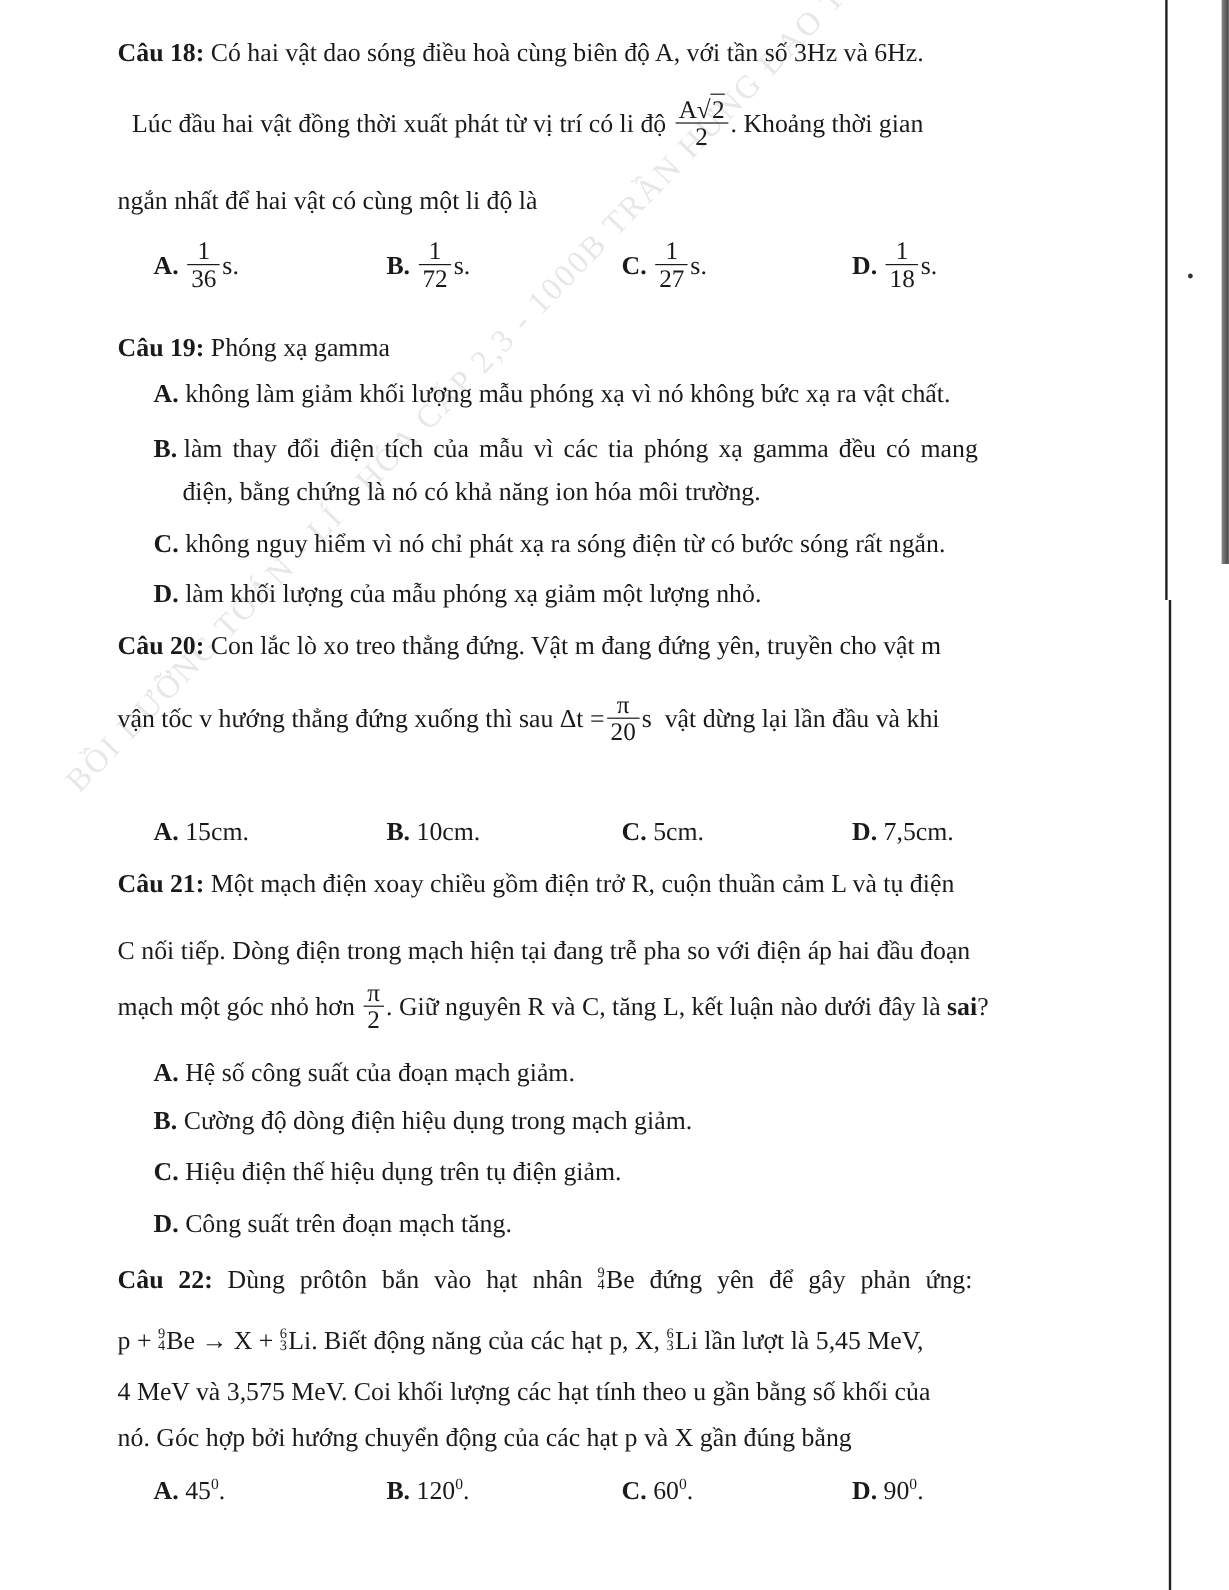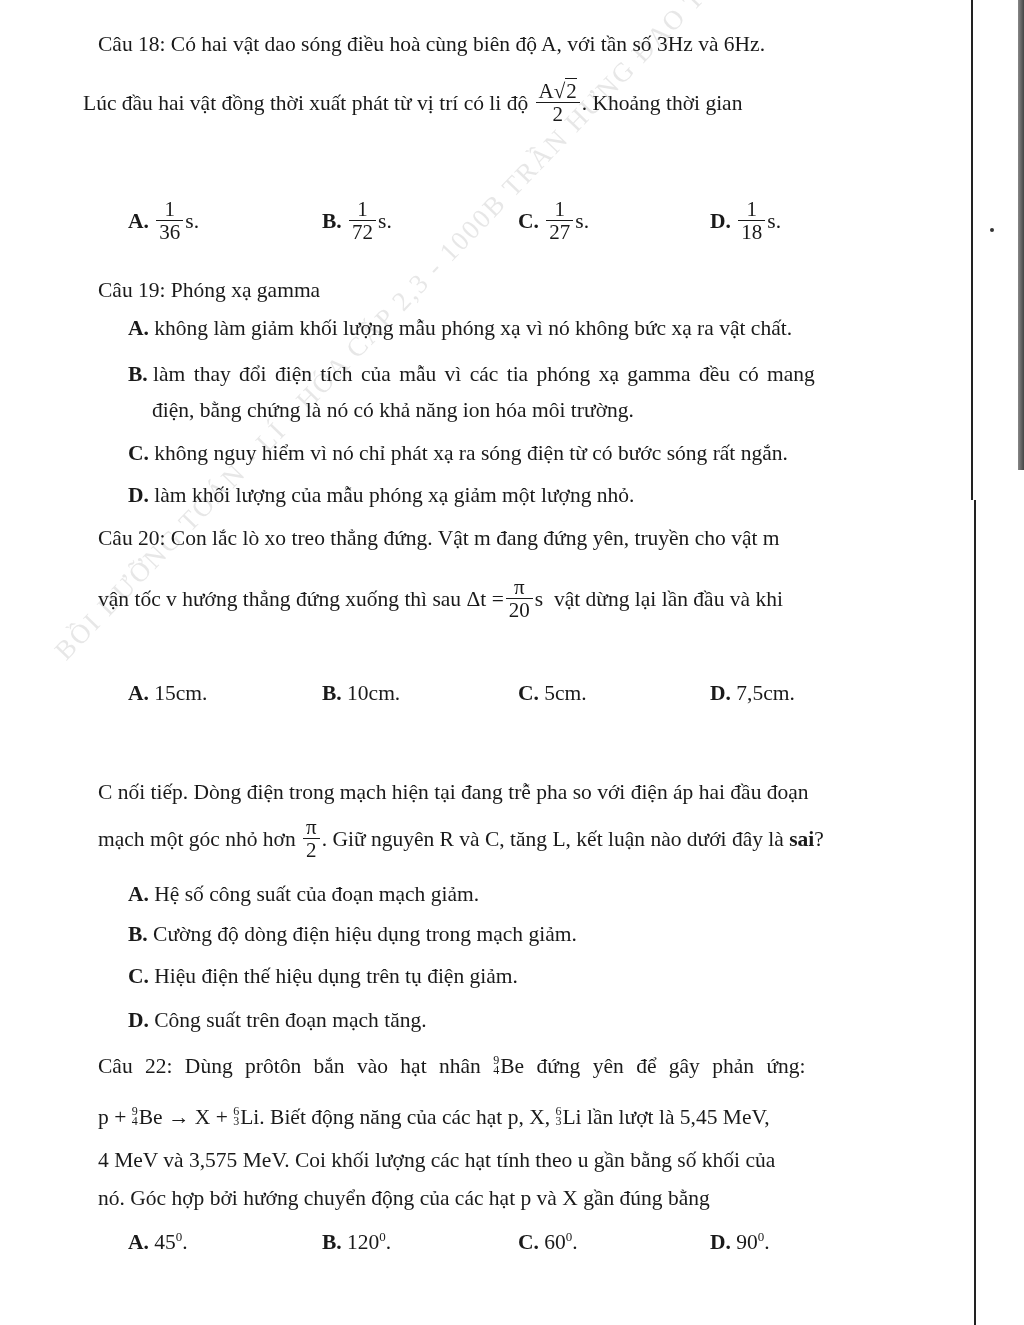--- a/index.html
+++ b/index.html
@@ -9,21 +9,21 @@
   }
   .page { position: absolute; left: 0; top: 0; width: 1024px; height: 1325px; }
   .edge-line { position: absolute; width: 2px; background: #222; }
   .edge-shadow { position: absolute; right: 0; top: 0; width: 6px; height: 470px; background: linear-gradient(to right, #888, #444); }
   .watermark {
     position: absolute; left: 60px; top: 640px; width: 1100px; transform-origin: left center;
     transform: rotate(-46deg); font-size: 27px; letter-spacing: 2px; color: rgba(120,120,120,0.18);
     font-family: "Liberation Serif", serif; white-space: nowrap; pointer-events: none;
   }
   .line { position: absolute; font-size: 21.5px; white-space: nowrap; line-height: 1; }
-  .q-label { font-weight: normal; }
+  .q-label { font-weight: bold; }
   .opt-label { font-weight: bold; }
   .frac { display: inline-block; vertical-align: middle; text-align: center; margin: 0 2px; position: relative; top: -2px; }
   .frac .num { display: block; padding: 0 3px; border-bottom: 1.4px solid #1a1a1a; line-height: 1.05; font-size: 21px; }
   .frac .den { display: block; padding: 0 3px; line-height: 1.1; font-size: 21px; }
   .sqrt { border-top: 1.3px solid #1a1a1a; padding-left: 1px; }
   sup, sub { font-size: 13px; }
   .nuc { display: inline-block; vertical-align: middle; line-height: 0.8; font-size: 12px; text-align: right; margin-right: 1px; position: relative; top: -2px; }
   .nuc span { display: block; }
   .dot { position: absolute; background: #333; border-radius: 50%; }
 </style>
@@ -36,26 +36,29 @@
   <div class="edge-line" style="left:974px; top:500px; height:825px;"></div>
   <div class="edge-shadow"></div>
   <div class="dot" style="left:990px; top:228px; width:4px; height:4px;"></div>
 
   <div class="watermark">BỒI DƯỠNG TOÁN - LÍ - HÓA CẤP 2,3 - 1000B TRẦN HƯNG ĐẠO TP QUY NHƠN - BÌNH ĐỊNH</div>
 
   <div class="line" style="left:98px; top:34px; width:826px;">
     <span class="q-label">Câu 18:</span>
     <span>Có hai vật dao sóng điều hoà cùng biên độ A, với tần số 3Hz và 6Hz.</span>
   </div>
-  <div class="line" style="left:83px; top:82px;font-family:Liberation Serif, serif;">
+  <div class="line" style="left:110px; top:82px;font-family:Liberation Serif, serif;">
     <span>Lúc đầu hai vật đồng thời xuất phát từ vị trí có li độ</span>
     <span class="frac">
       <span class="num"><span>A</span>√<span class="sqrt">2</span></span>
       <span class="den">2</span>
     </span><span>. Khoảng thời gian</span>
+  </div>
+  <div class="line" style="left:98px; top:157px;">
+    <span>ngắn nhất để hai vật có cùng một li độ là</span>
   </div>
   <div class="line" style="left:128px; top:200px;">
     <span class="opt-label">A.</span>
     <span class="frac"><span class="num">1</span><span class="den">36</span></span><span>s.</span>
   </div>
   <div class="line" style="left:322px; top:200px;">
     <span class="opt-label">B.</span>
     <span class="frac"><span class="num">1</span><span class="den">72</span></span><span>s.</span>
   </div>
   <div class="line" style="left:518px; top:200px;">
@@ -110,20 +113,24 @@
   </div>
   <div class="line" style="left:518px; top:683px;">
     <span class="opt-label">C.</span>
     <span>5cm.</span>
   </div>
   <div class="line" style="left:710px; top:683px;">
     <span class="opt-label">D.</span>
     <span>7,5cm.</span>
   </div>
 
+  <div class="line" style="left:98px; top:726px;">
+    <span class="q-label">Câu 21:</span>
+    <span>Một mạch điện xoay chiều gồm điện trở R, cuộn thuần cảm L và tụ điện</span>
+  </div>
   <div class="line" style="left:98px; top:764px;margin-top:18px;">
     <span>C nối tiếp. Dòng điện trong mạch hiện tại đang trễ pha so với điện áp hai đầu đoạn</span>
   </div>
   <div class="line" style="left:98px; top:818px;">
     <span>mạch một góc nhỏ hơn</span>
     <span class="frac"><span class="num">π</span><span class="den">2</span></span><span>. Giữ nguyên R và C, tăng L, kết luận nào dưới đây là</span>
     <b>sai</b><span>?</span>
   </div>
   <div class="line" style="left:128px; top:884px;">
     <span class="opt-label">A.</span>

